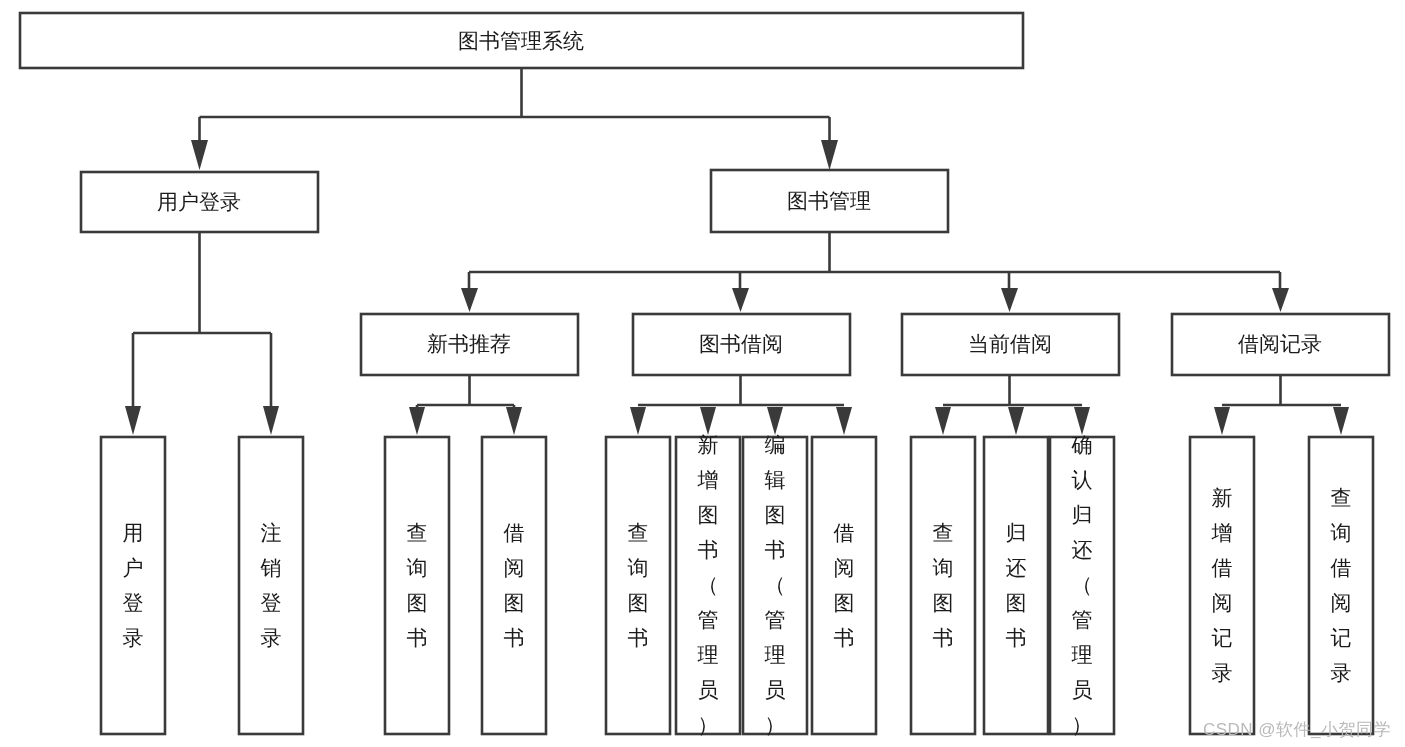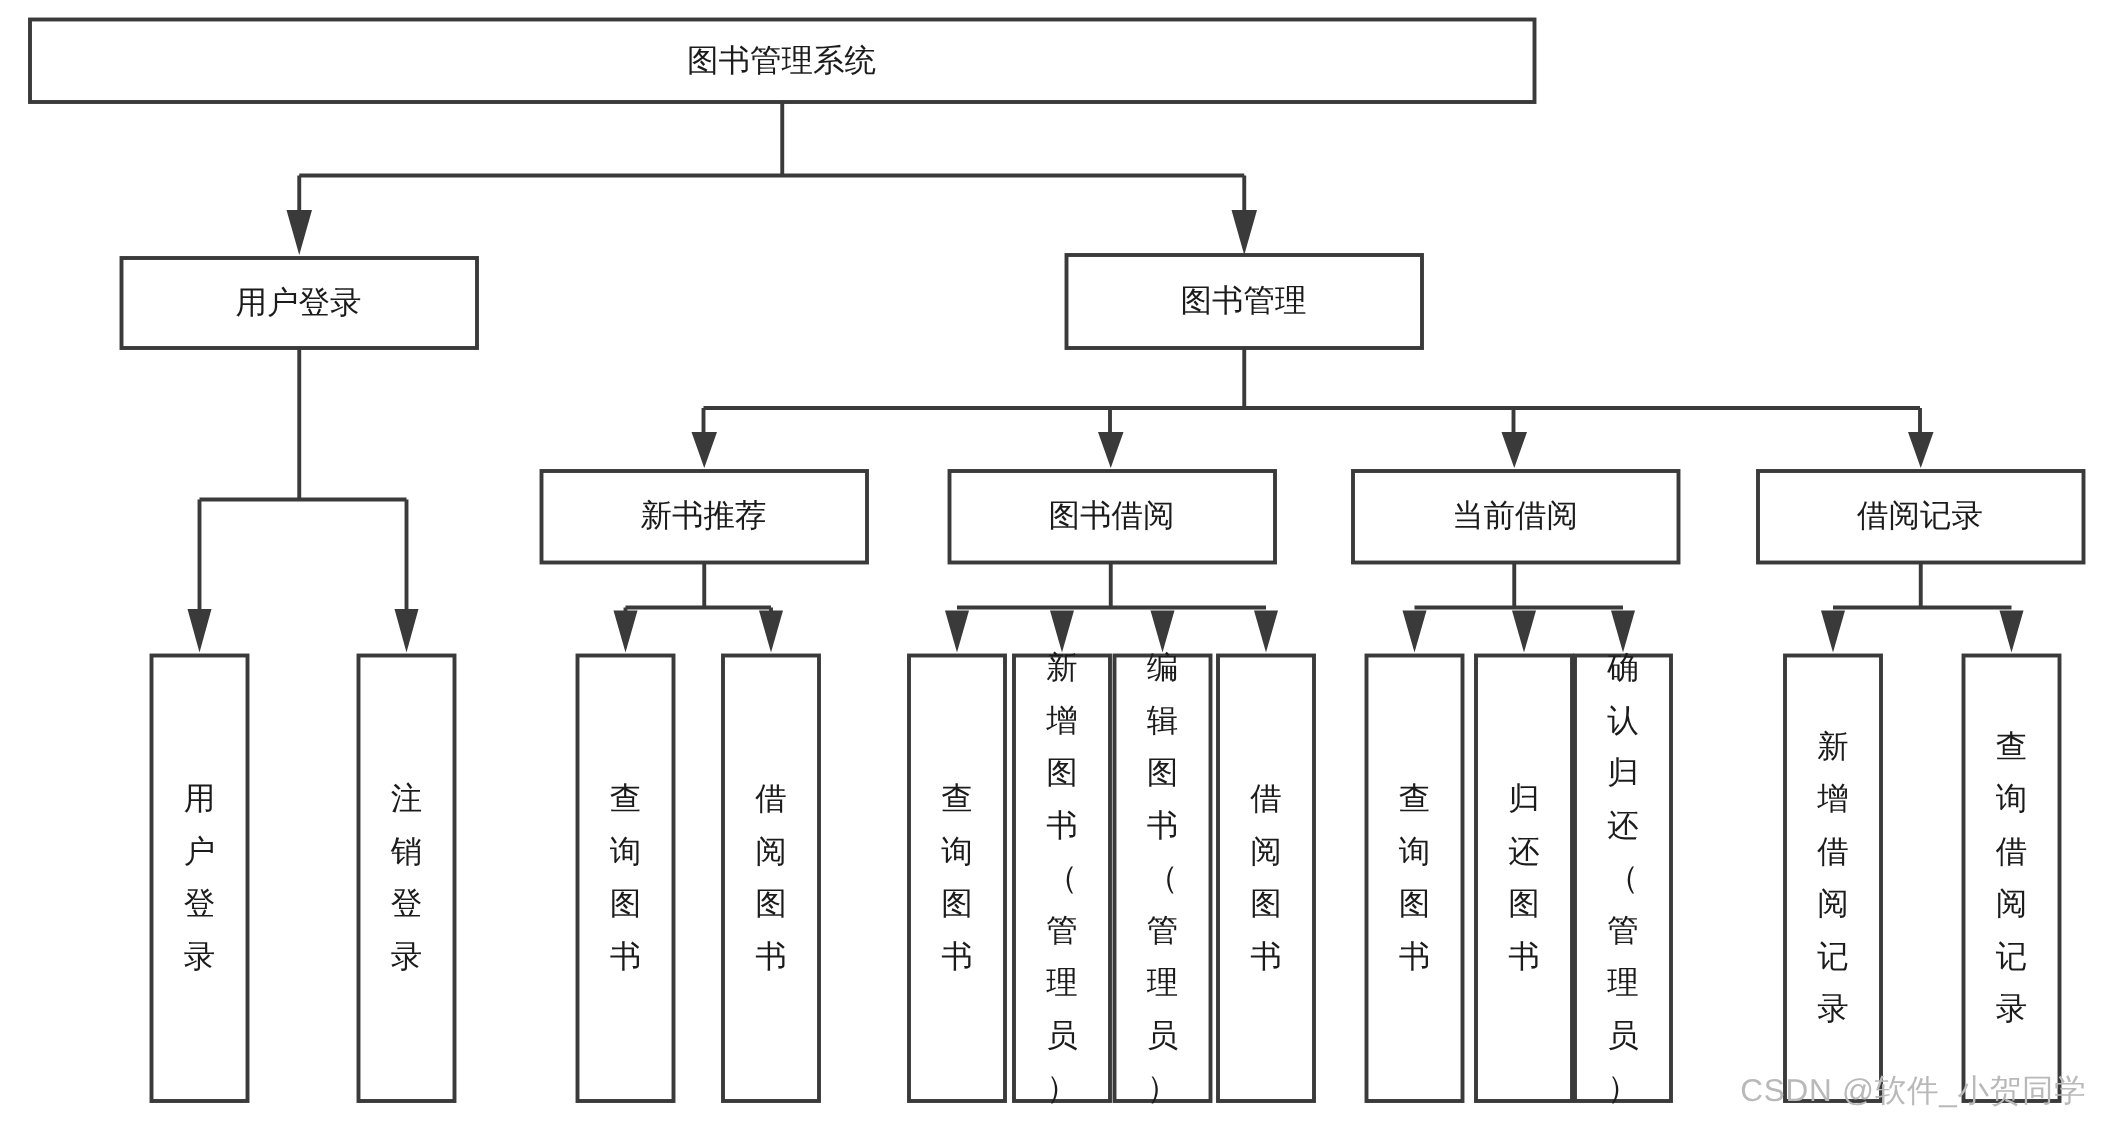--- a/index.html
+++ b/index.html
@@ -45,21 +45,21 @@
     fill: #1b1b1b;
     font-family: "Liberation Sans", "DejaVu Sans", sans-serif;
     font-size: 21px;
     text-anchor: middle;
   }
   .watermark {
     position: absolute;
     right: 14px;
     bottom: 6px;
     font-family: "Liberation Sans", "DejaVu Sans", sans-serif;
-    font-size: 21px;
+    font-size: 17px;
     color: #b9b9b9;
     letter-spacing: 0.5px;
     white-space: nowrap;
     pointer-events: none;
   }
 </style>
 </head>
 <body>
 
 <svg id="diagram" viewBox="0 0 1405 747">

